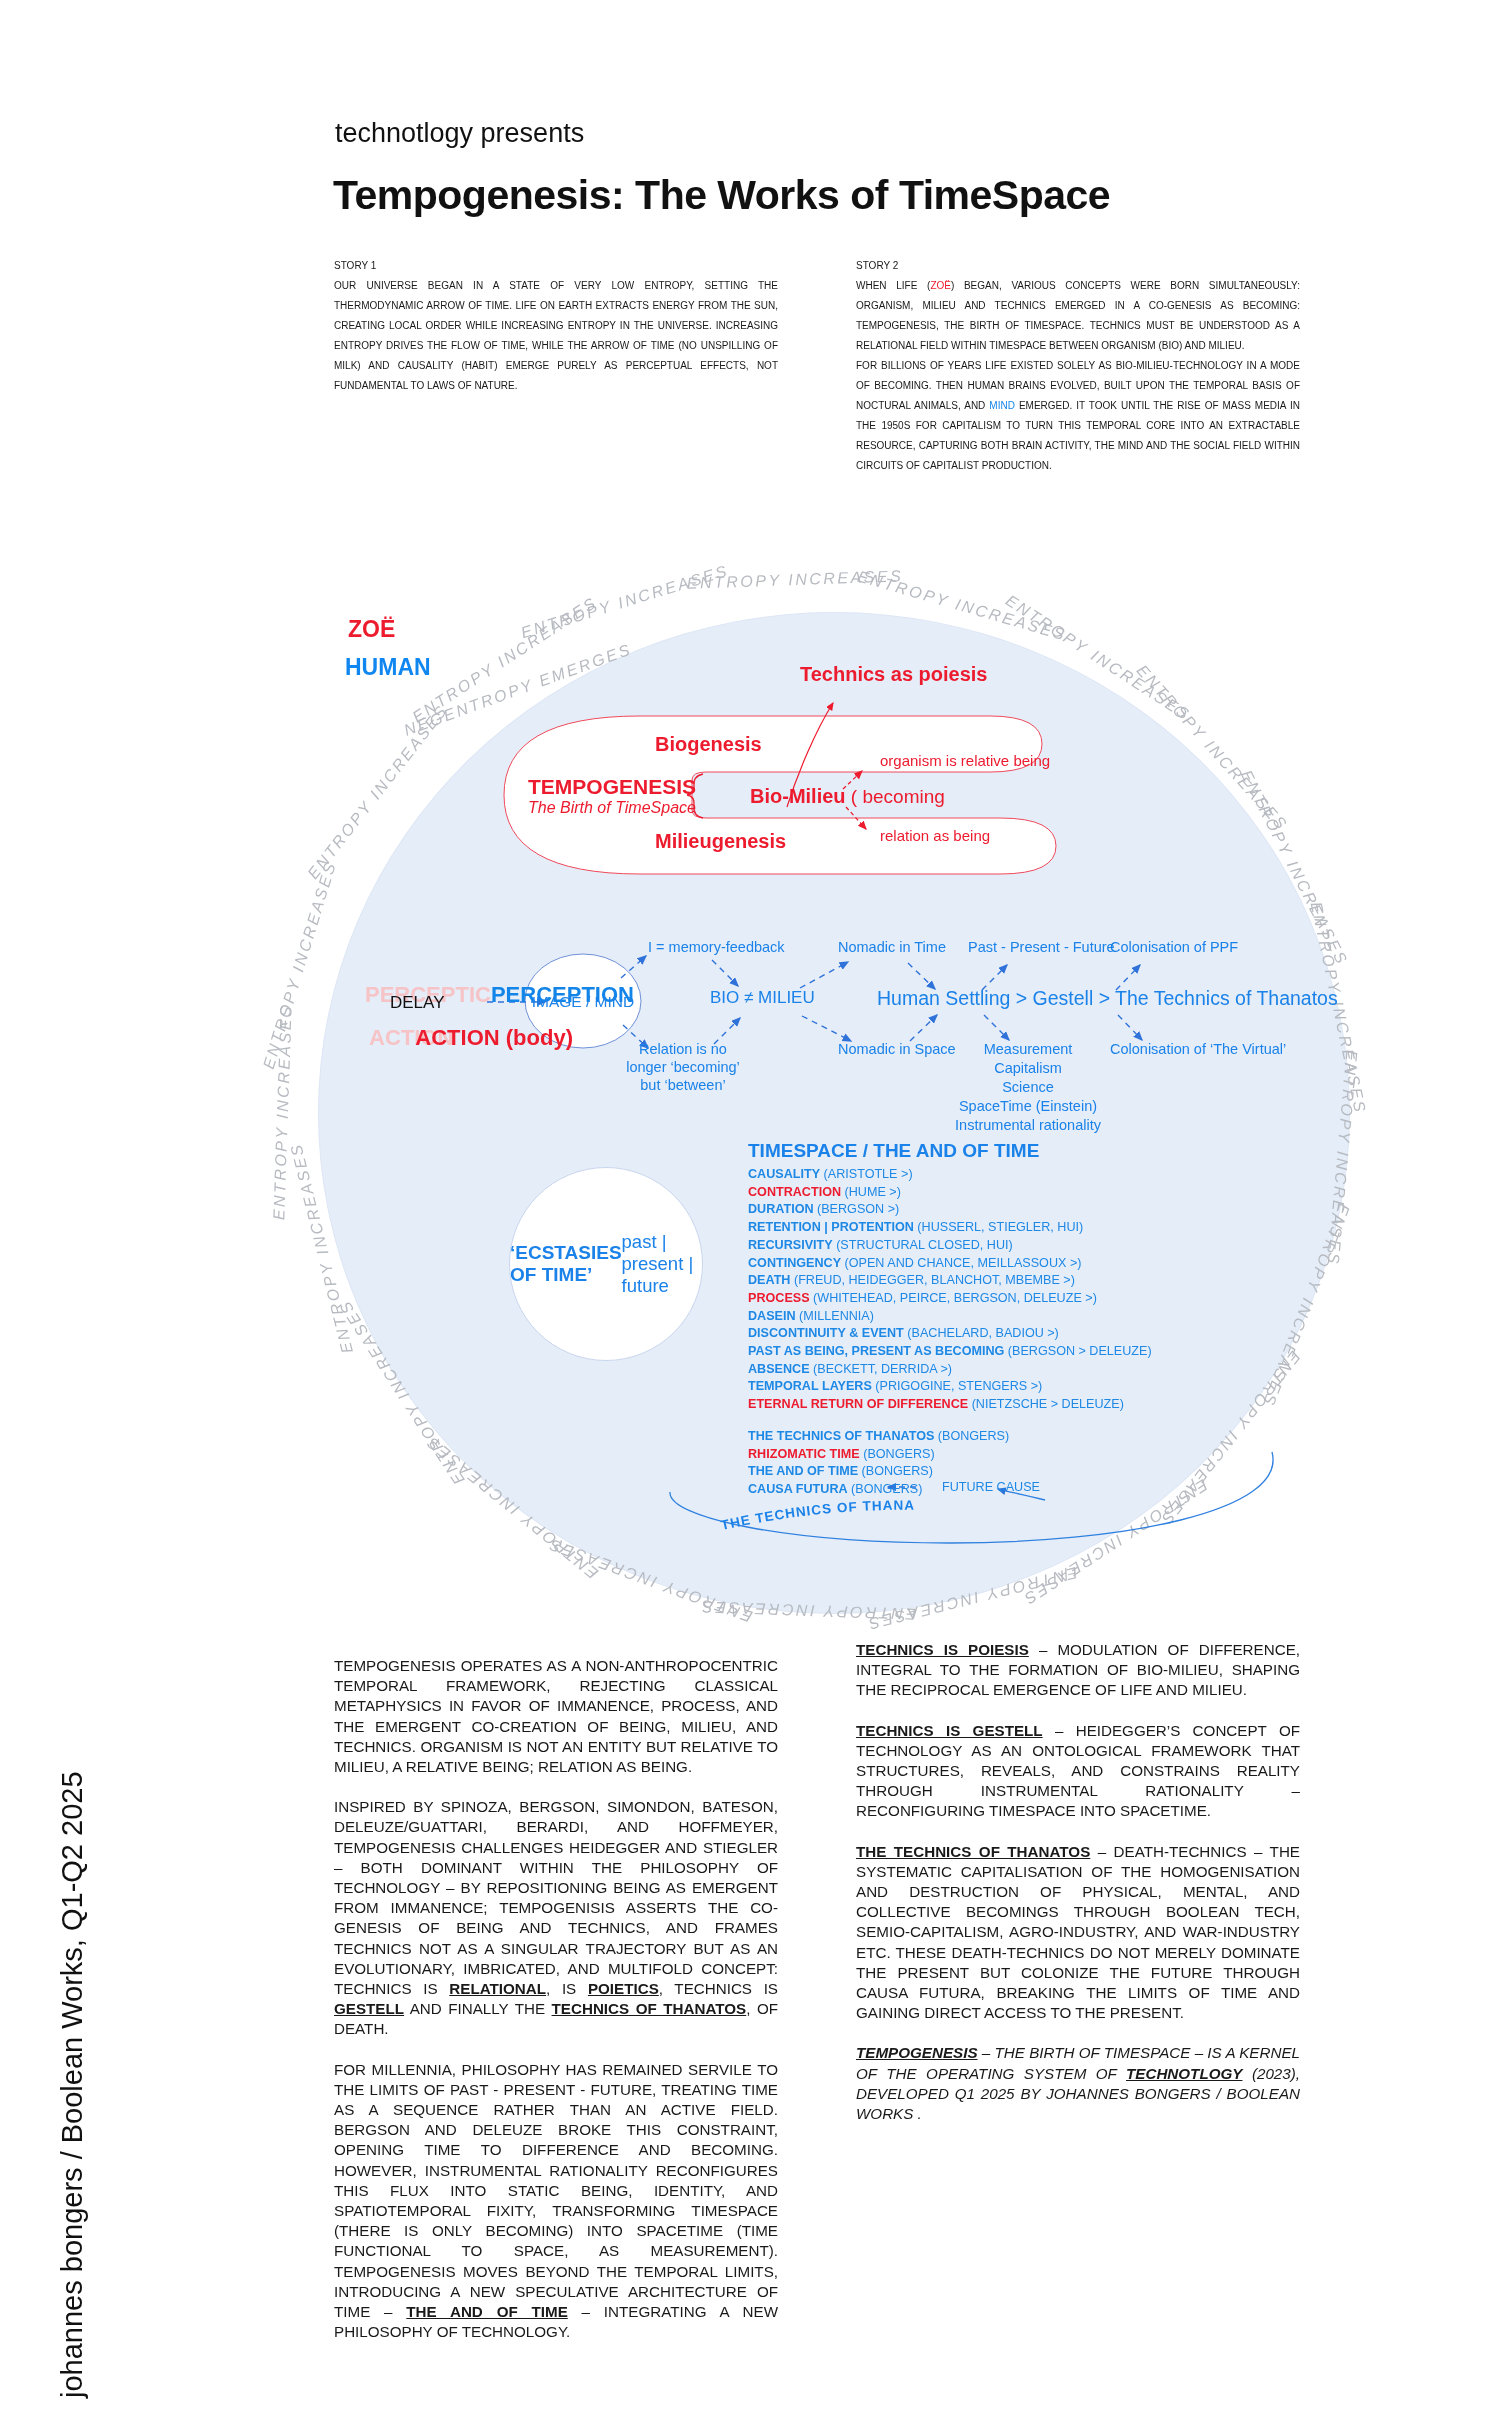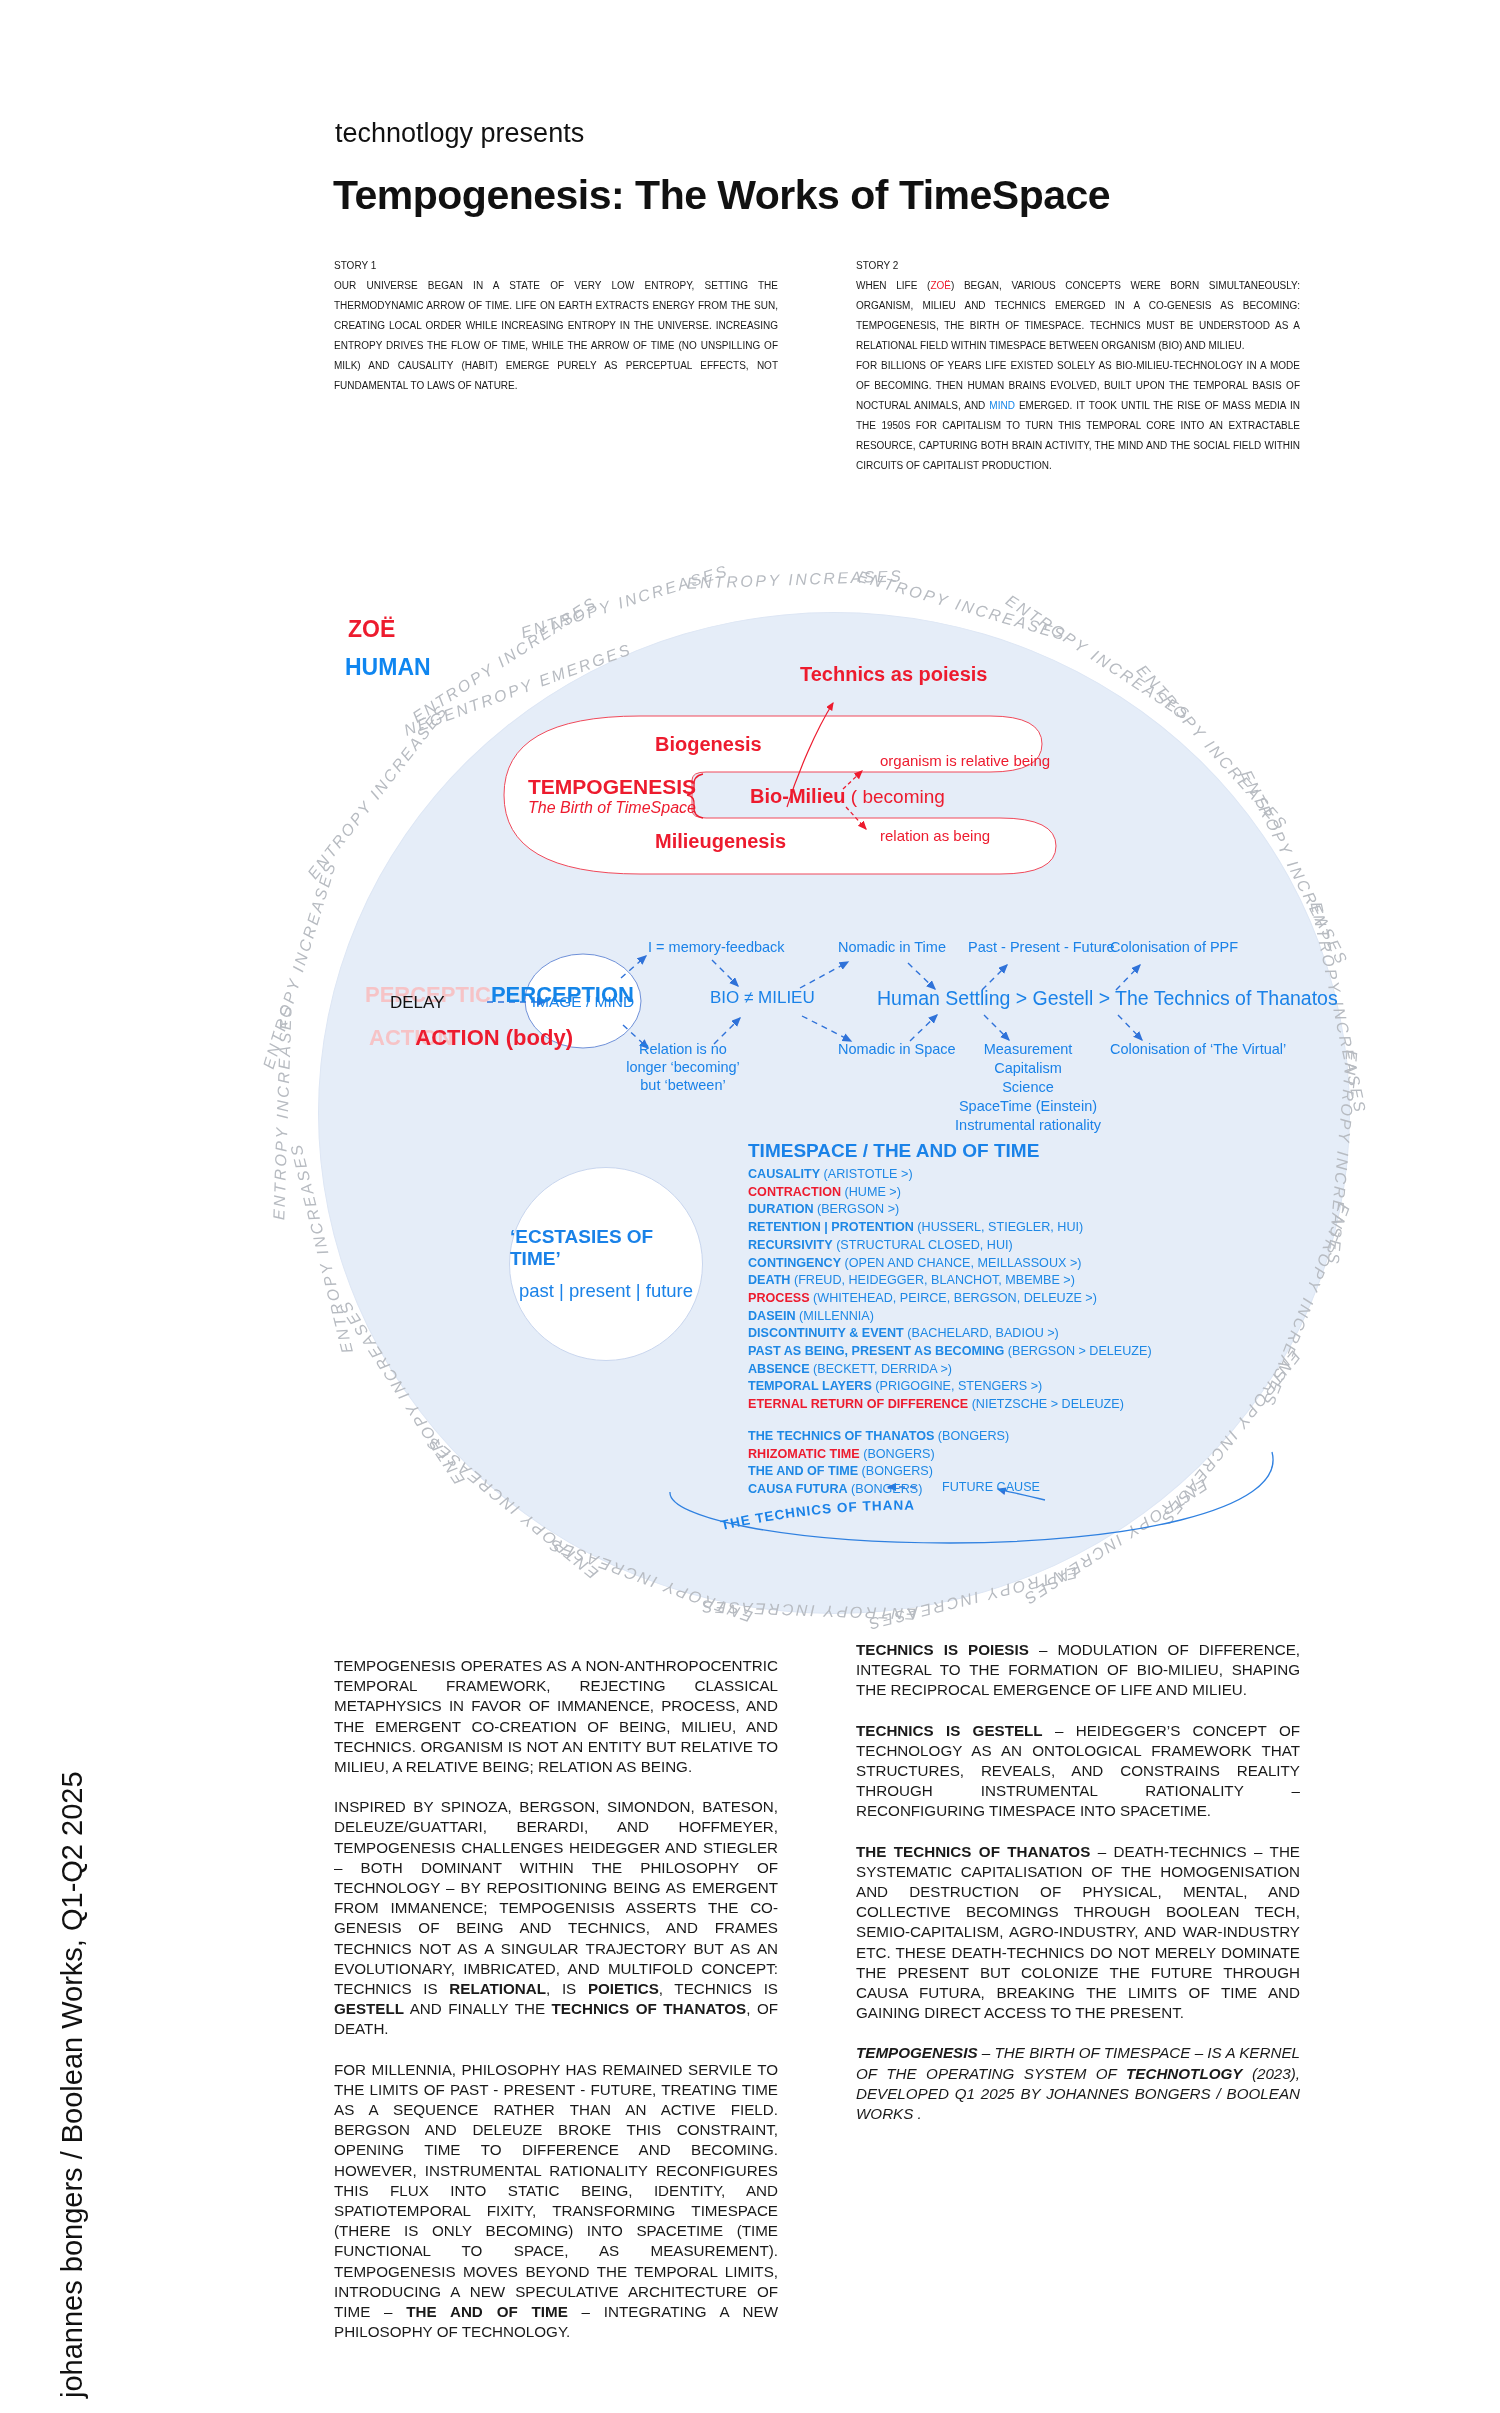--- a/index.html
+++ b/index.html
@@ -28,35 +28,35 @@
   
   .flow{font-size:14.5px;color:#1a82e8;white-space:pre-line;}
   .flow-b{font-size:17px;color:#1a82e8;white-space:nowrap;}
   .flow-chain{font-size:19.5px;color:#1a82e8;white-space:nowrap;}
   .ghost{color:#f6c3c6;}
   .perc{font-size:22px;font-weight:600;white-space:nowrap;}
   .delay{font-size:17px;color:#111;white-space:nowrap;}
   .center{text-align:center;}
   
   #ecst{left:509px;top:1167px;width:192px;height:192px;border-radius:50%;background:#fff;
-        border:1px solid #c9d6ee;display:flex;flex-direction:column;align-items:center;
-        justify-content:center;gap:10px;}
+        border:1px solid #c9d6ee;display:flex;flex-direction:row;align-items:center;
+        justify-content:center;}
   #ecst .t1{font-size:19px;font-weight:bold;color:#1a82e8;}
   #ecst .t2{font-size:18.5px;color:#1a82e8;}
   
   .ts-header{font-size:19px;font-weight:bold;color:#1a82e8;white-space:nowrap;}
   .ts-list{font-size:12.6px;line-height:17.7px;white-space:nowrap;}
   .ts-lead-blue{font-weight:bold;color:#1e88e5;}
   .ts-lead-red{font-weight:bold;color:#ed1b2e;}
   .ts-rest{color:#1e88e5;}
   .fcause{font-size:12.6px;font-weight:normal;color:#1e88e5;white-space:nowrap;padding-left:24px;}
   
   .col{width:444px;font-size:15.2px;line-height:20.2px;text-align:justify;color:#191919;}
   .col p{margin:0 0 20px 0;}
-  .col b{font-weight:bold;}
+  .col b{font-weight:bold;text-decoration:underline;}
   .italicp{font-style:italic;}
   
   #vcap{left:56px;top:2398px;transform:rotate(-90deg);transform-origin:0 0;
         font-size:29px;color:#111;white-space:nowrap;}
   svg{position:absolute;left:0;top:0;pointer-events:none;}
 </style>
 </head>
 <body>
 
 <div id="page">

